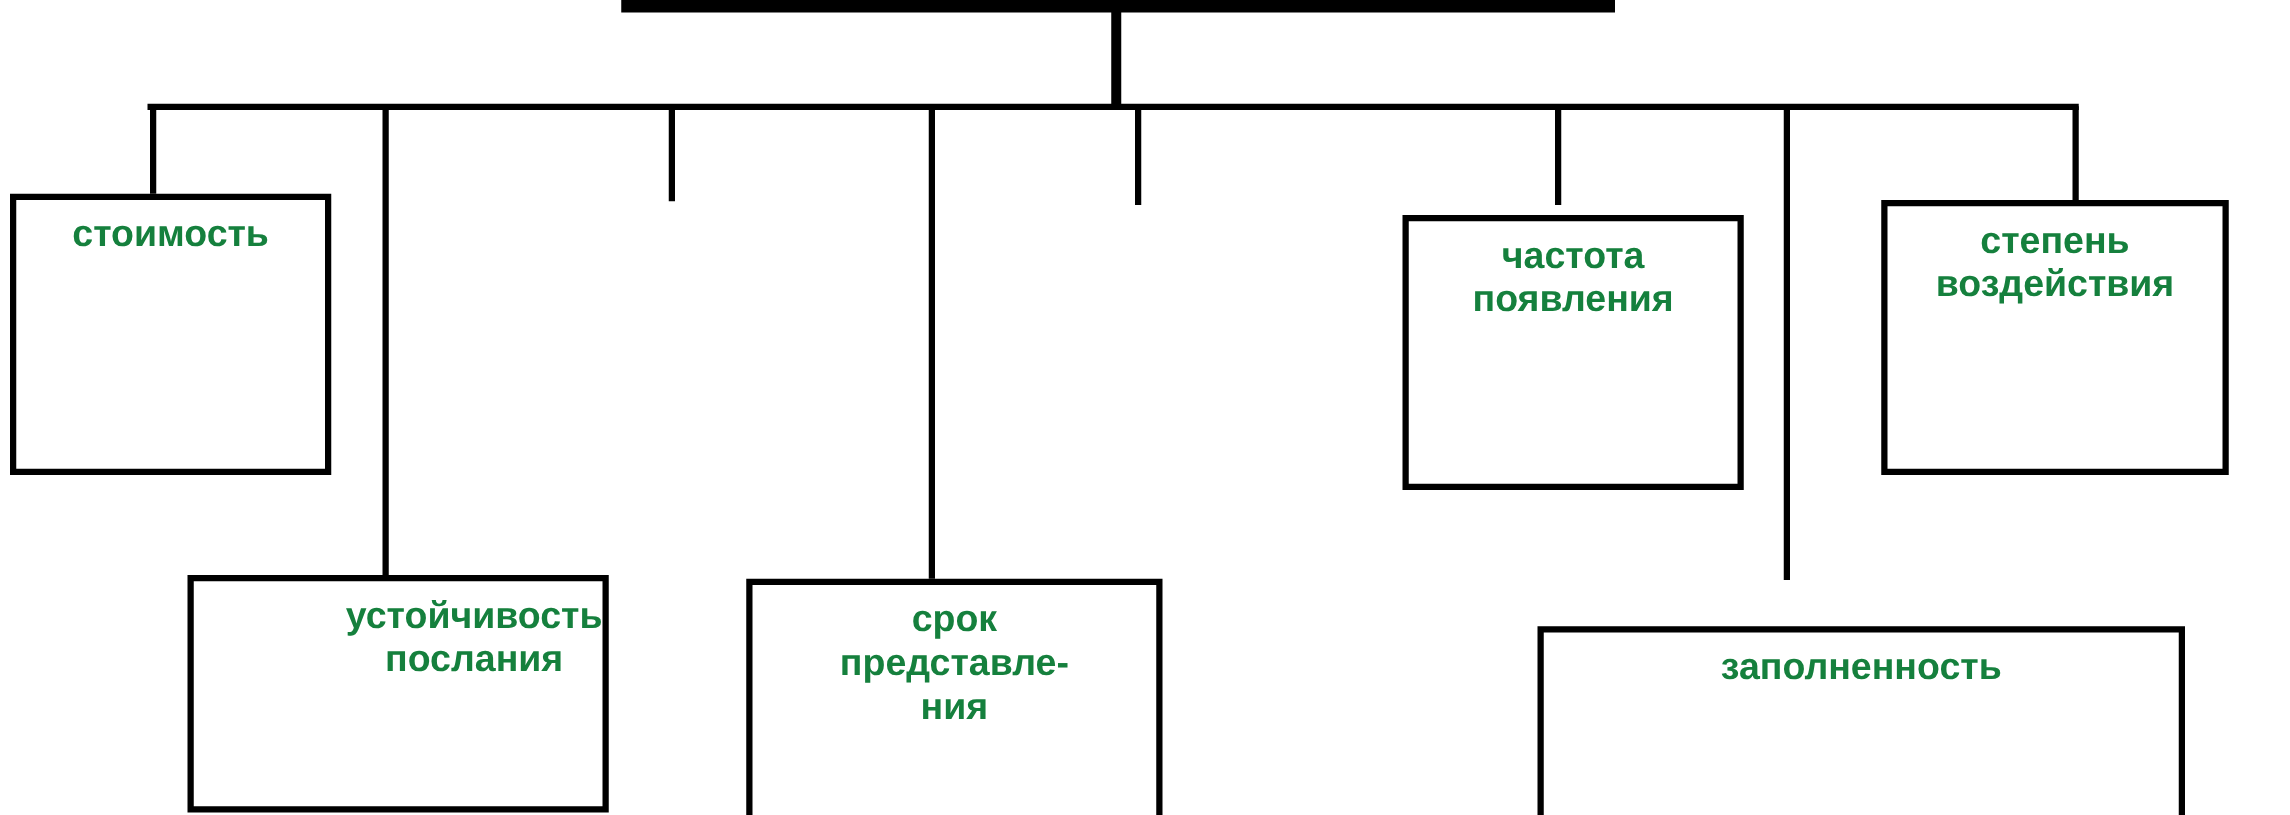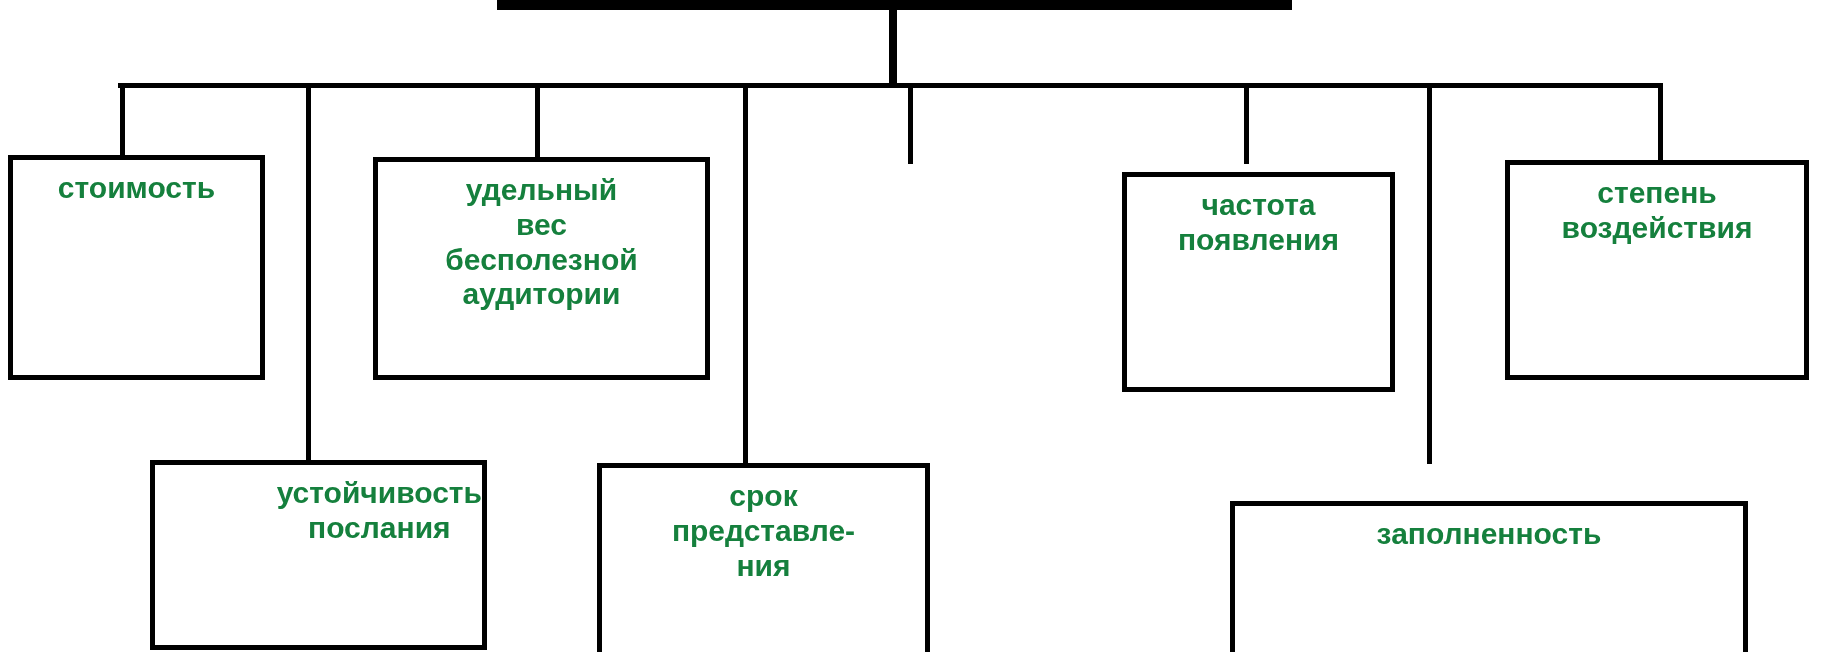--- a/index.html
+++ b/index.html
@@ -54,34 +54,28 @@
   <div class="line" style="left:743px; top:85px; width:5px; height:379px;"></div>
   <div class="line" style="left:908px; top:85px; width:5px; height:79px;"></div>
   <div class="line" style="left:1244px; top:85px; width:5px; height:79px;"></div>
   <div class="line" style="left:1427px; top:85px; width:5px; height:379px;"></div>
   <div class="line" style="left:1658px; top:85px; width:5px; height:79px;"></div>
 
   <div class="node" style="left:8px; top:155px; width:257px; height:225px;">
     <div class="label">стоимость</div>
   </div>
 
-  <div class="node" style="left:373px; top:157px; width:337px; height:223px;">
-    <div class="label">удельный
-вес
-бесполезной
-аудитории</div>
-  </div>
 
 
   <div class="node" style="left:1122px; top:172px; width:273px; height:220px;">
     <div class="label">частота
 появления</div>
   </div>
 
-  <div class="node" style="left:1505px; top:160px; width:304px; height:220px;">
+  <div class="node" style="left:1505px; top:160px; width:278px; height:220px;">
     <div class="label">степень
 воздействия</div>
   </div>
 
   <div class="node" style="left:150px; top:460px; width:337px; height:190px;justify-content:flex-end;">
     <div class="label">устойчивость
 послания</div>
   </div>
 
   <div class="node" style="left:597px; top:463px; width:333px; height:224px;">

